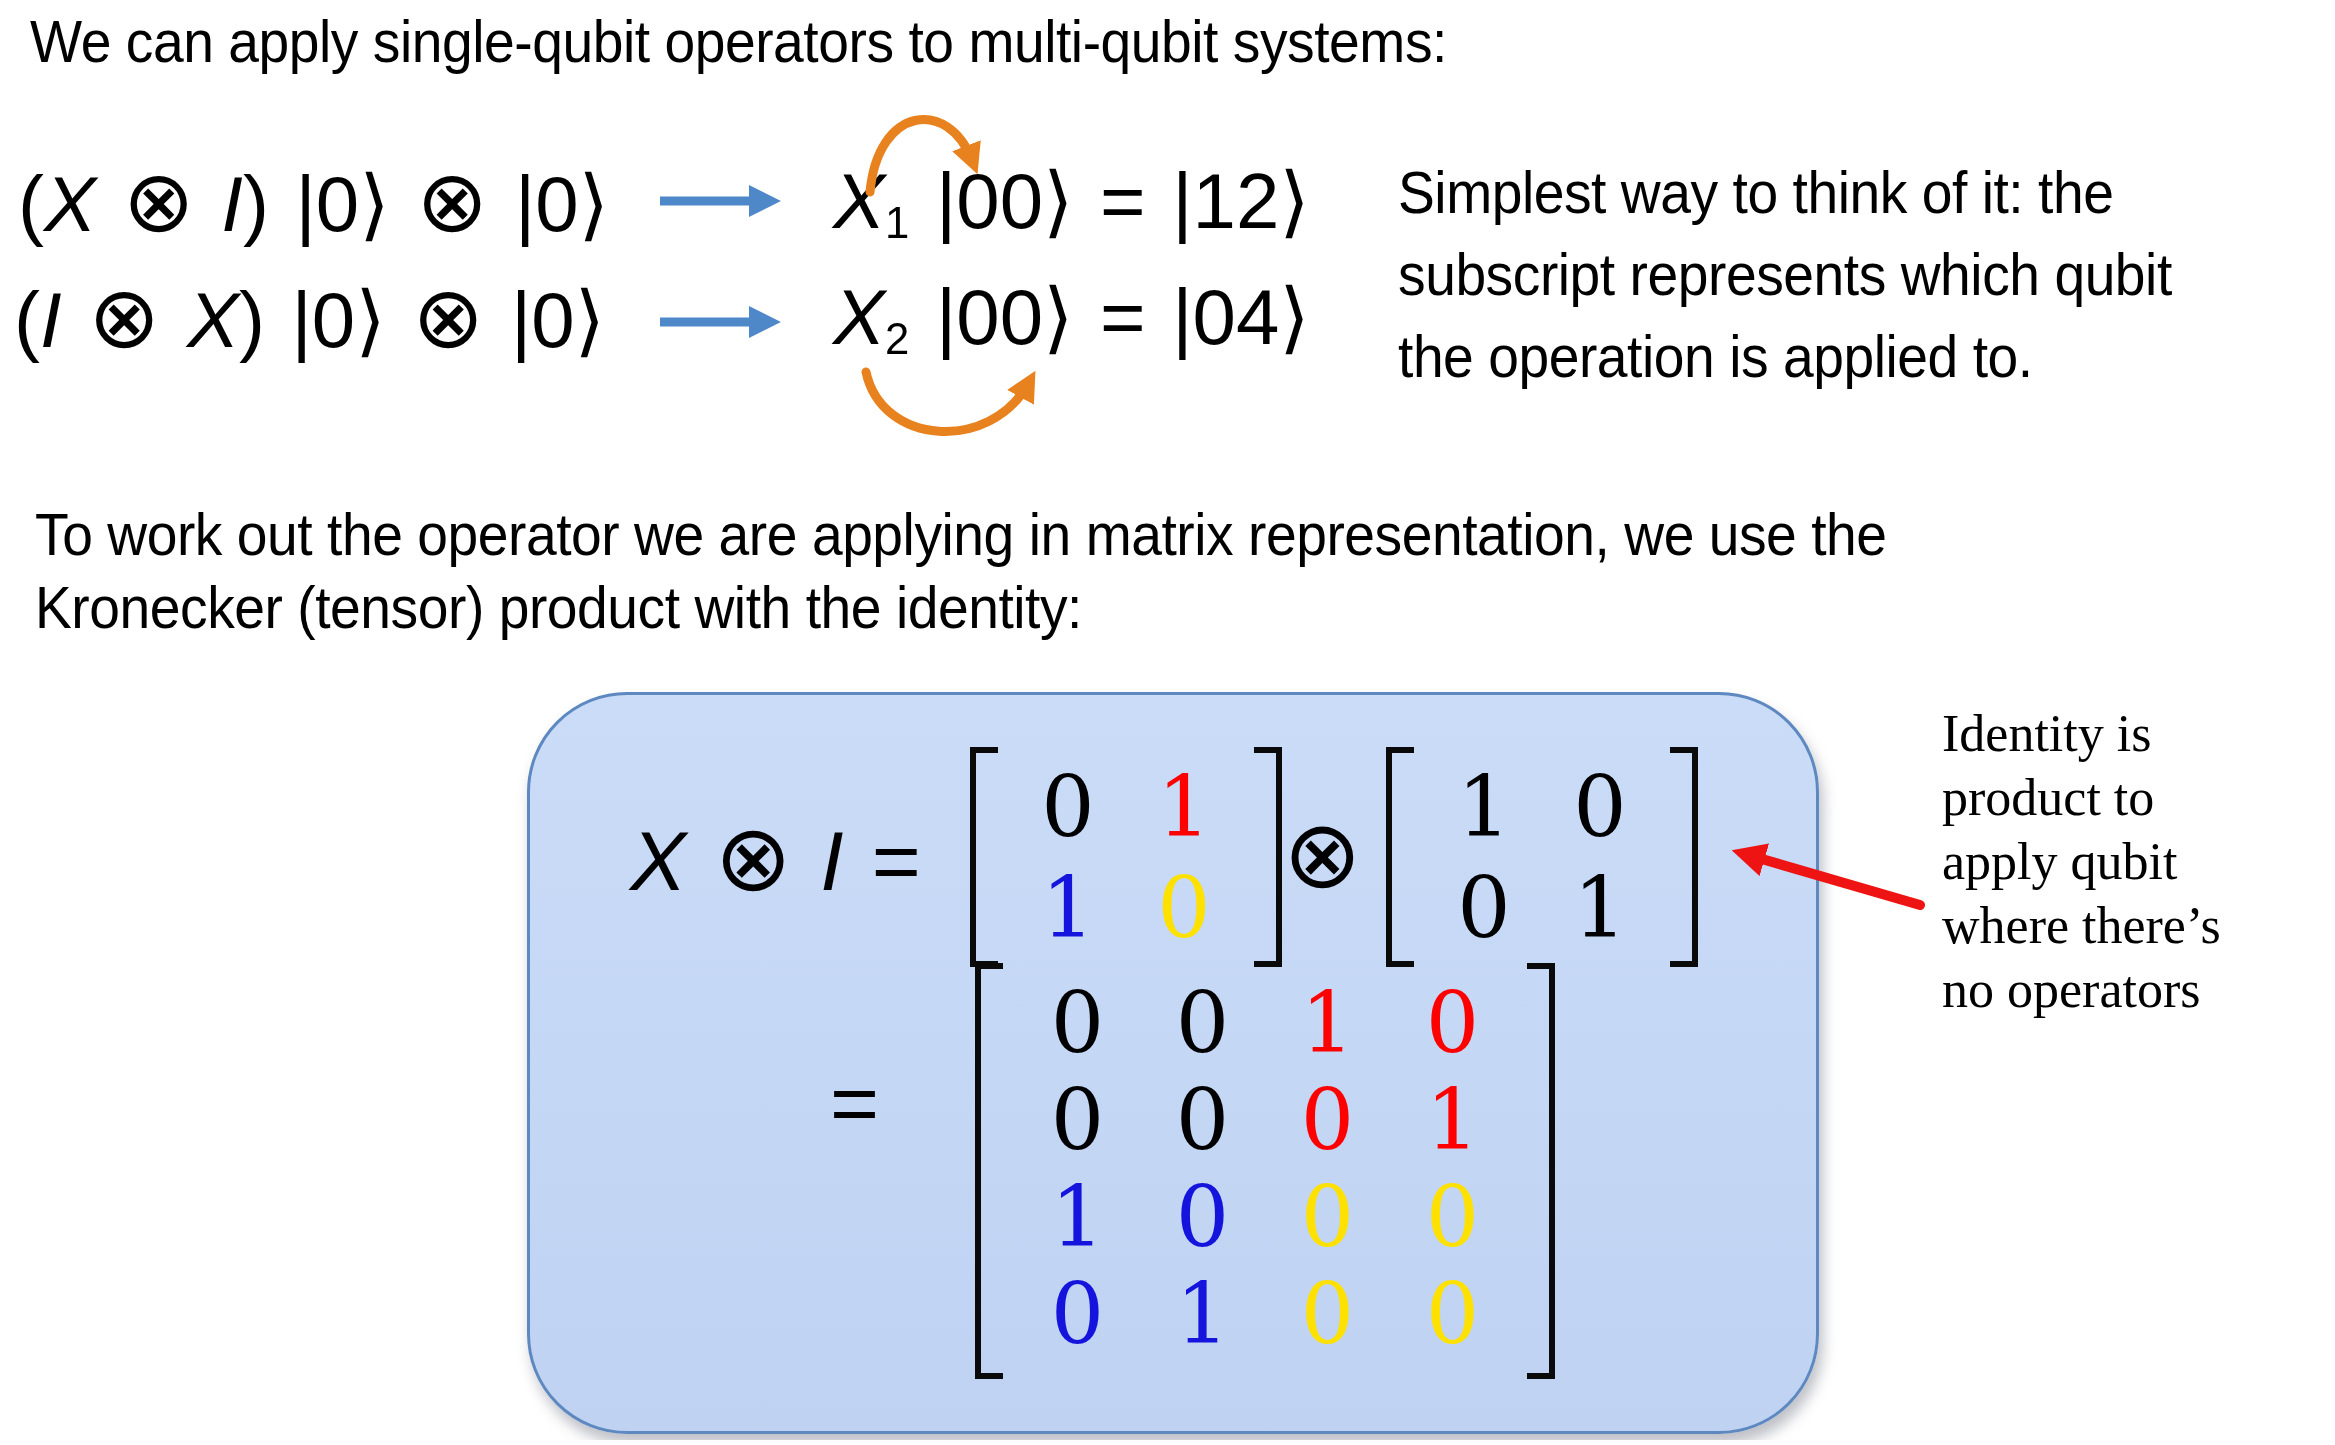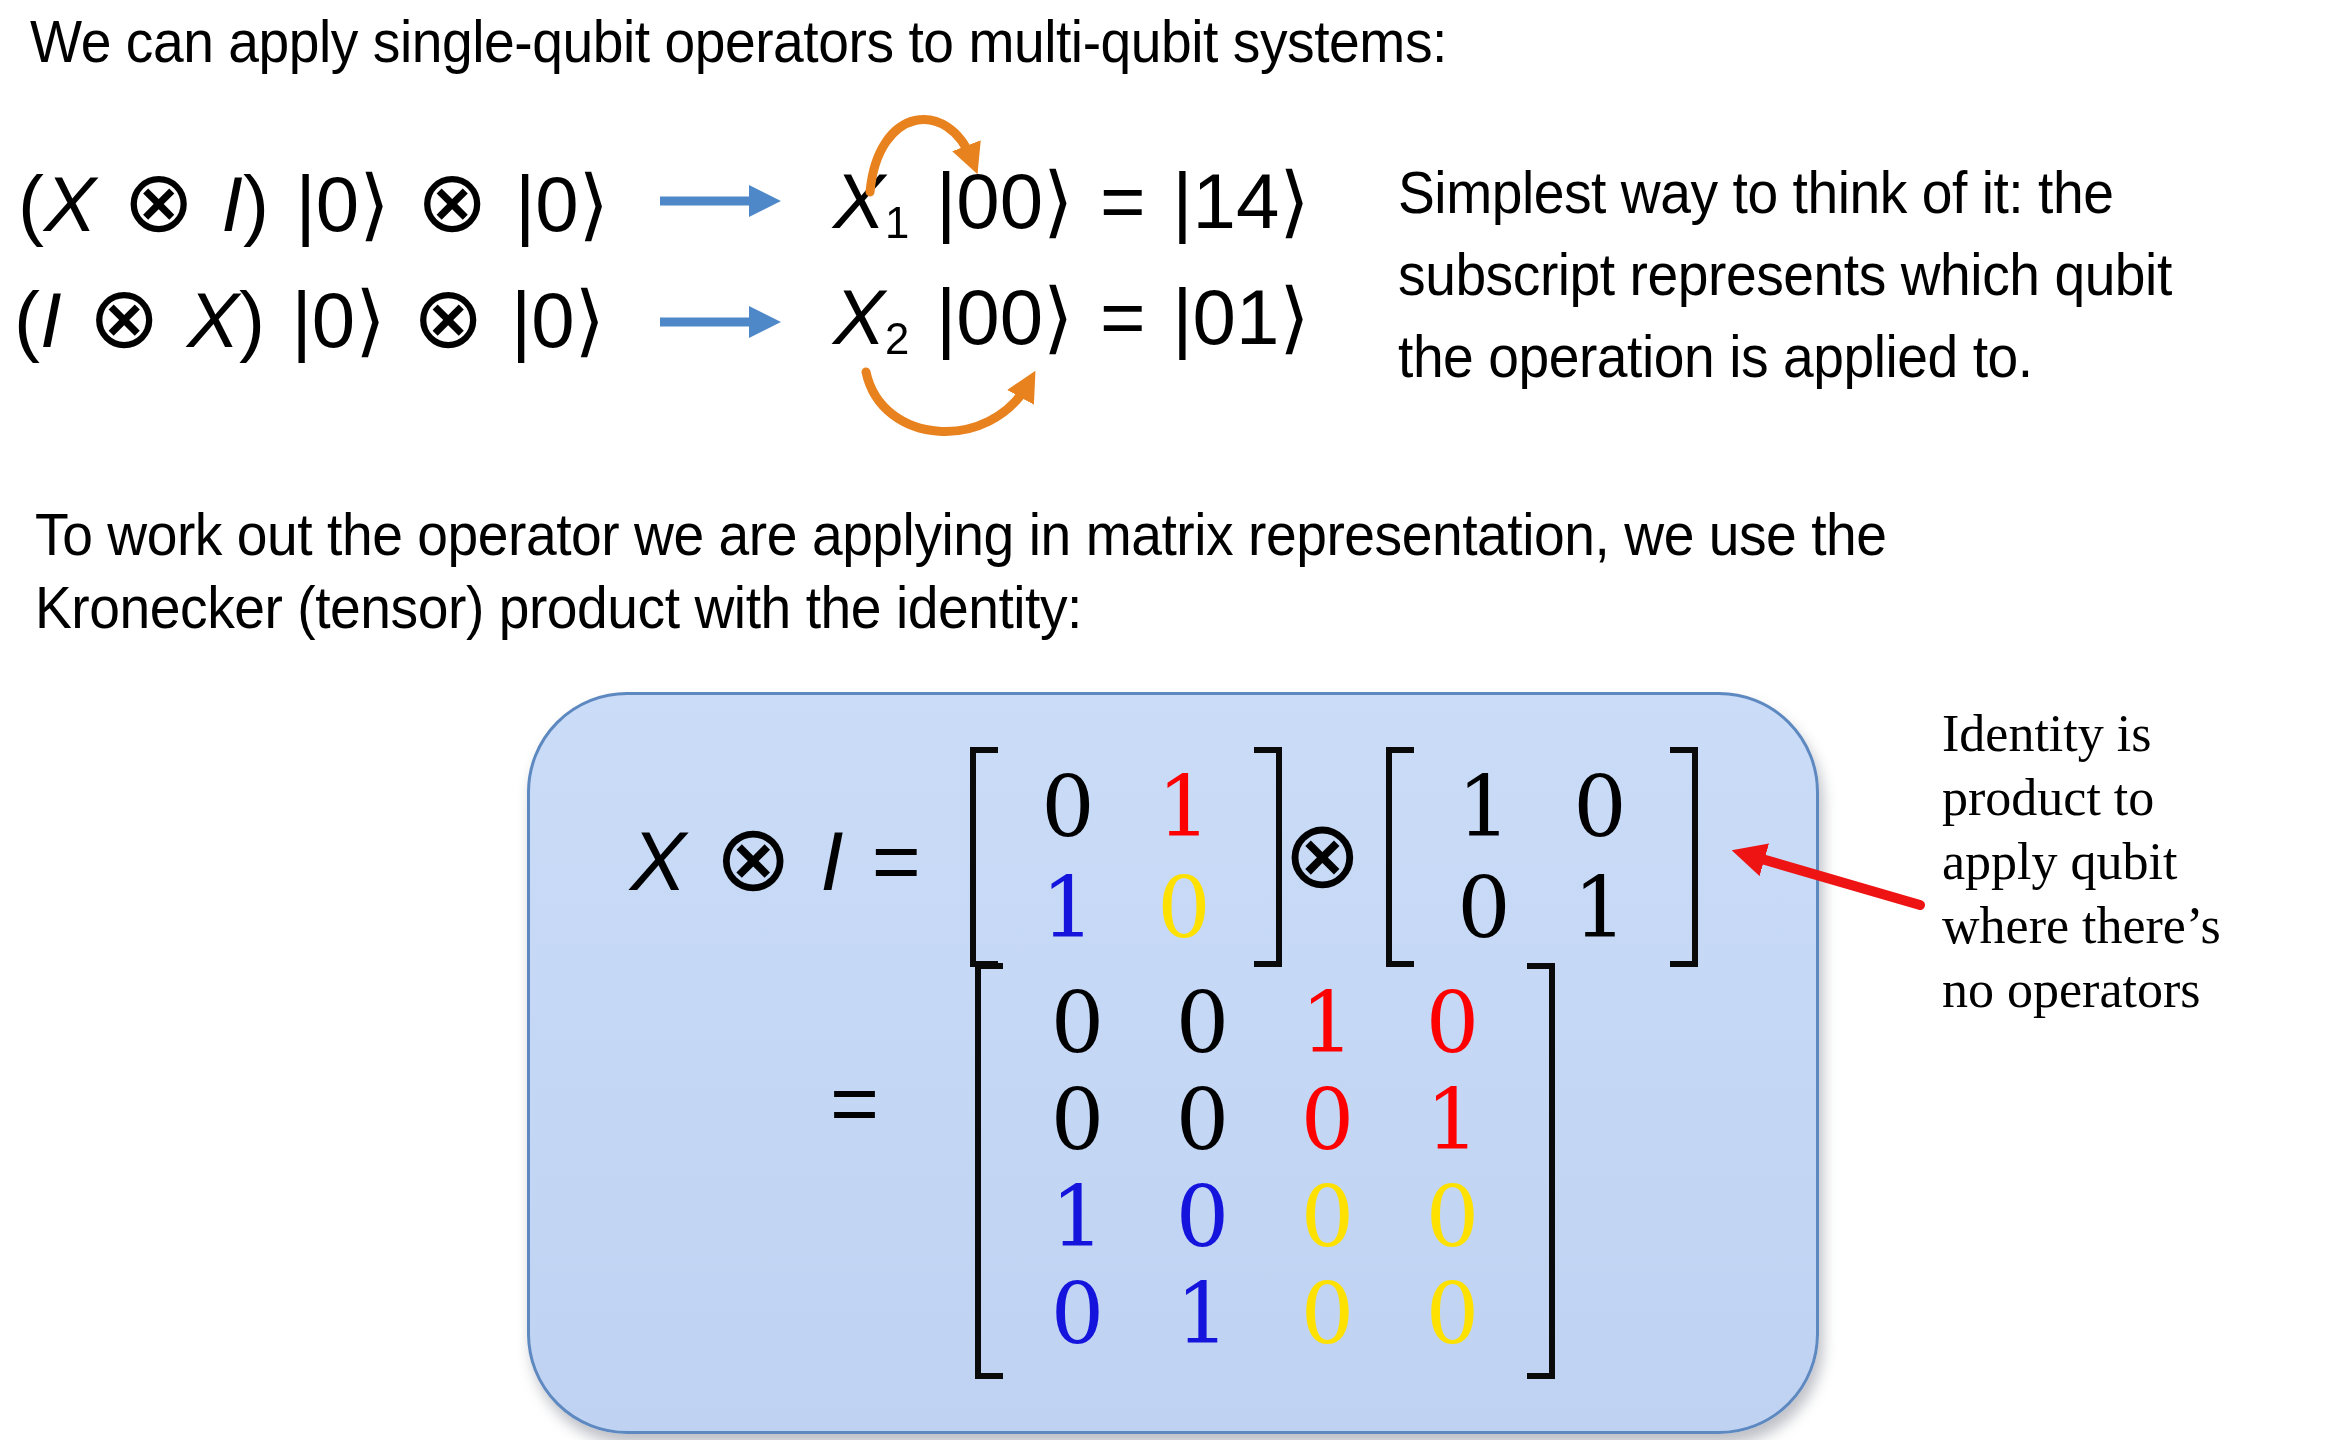--- a/index.html
+++ b/index.html
@@ -38,24 +38,24 @@
   .tline{white-space:pre;}
 </style>
 </head>
 <body>
 
 <div class="canvas">
 
   <div class="title condensed">We can apply single-qubit operators to multi-qubit systems:</div>
 
   <div class="mathline fs-top" style="left:18px;top:146px;"><span class="m-n">(</span><span class="m-v">X</span><span class="m-n"> </span><span class="m-o">⊗</span><span class="m-n"> </span><span class="m-v">I</span><span class="m-n">) </span><span class="m-n">|0⟩</span><span class="m-n"> </span><span class="m-o">⊗</span><span class="m-n"> </span><span class="m-n">|0⟩</span></div>
-  <div class="mathline fs-top" style="left:833px;top:146px;"><span class="m-v">X</span><span class="m-b">1</span><span class="m-n"> |00⟩ = |14⟩</span></div>
+  <div class="mathline fs-top" style="left:833px;top:146px;"><span class="m-v">X</span><span class="m-b">1</span><span class="m-n"> |00⟩ = |12⟩</span></div>
 
   <div class="mathline fs-top" style="left:14px;top:262px;"><span class="m-n">(</span><span class="m-v">I</span><span class="m-n"> </span><span class="m-o">⊗</span><span class="m-n"> </span><span class="m-v">X</span><span class="m-n">) </span><span class="m-n">|0⟩</span><span class="m-n"> </span><span class="m-o">⊗</span><span class="m-n"> </span><span class="m-n">|0⟩</span></div>
-  <div class="mathline fs-top" style="left:833px;top:262px;"><span class="m-v">X</span><span class="m-b">2</span><span class="m-n"> |00⟩ = |01⟩</span></div>
+  <div class="mathline fs-top" style="left:833px;top:262px;"><span class="m-v">X</span><span class="m-b">2</span><span class="m-n"> |00⟩ = |04⟩</span></div>
 
   <div class="sidenote condensed"><div class="tline">Simplest way to think of it: the</div><div class="tline">subscript represents which qubit</div><div class="tline">the operation is applied to.</div></div>
 
   <div class="para condensed"><div class="tline">To work out the operator we are applying in matrix representation, we use the</div><div class="tline">Kronecker (tensor) product with the identity:</div></div>
 
   <div class="bluebox"></div>
 
   <div class="mathline fs-box" style="left:630px;top:803px;"><span class="m-v">X</span><span class="m-n"> </span><span class="m-o">⊗</span><span class="m-n"> </span><span class="m-v">I</span><span class="m-n"> =</span></div>
 
   <div class="matrix m2x2" style="left:970px;top:747px;">

